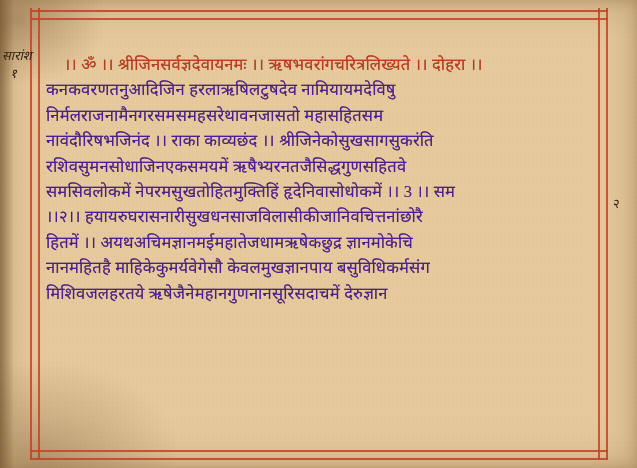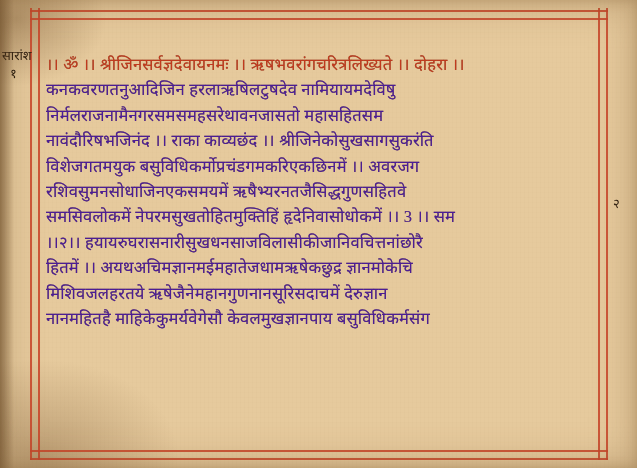--- a/index.html
+++ b/index.html
@@ -103,31 +103,31 @@
     font-size: 16.5px;
     line-height: 25.4px;
     letter-spacing: 0.2px;
     white-space: nowrap;
     color: #4c1d95;
     text-shadow: 0 0 0.6px rgba(35,23,9,0.45);
   }
   .line.red, .red {
     color: #c03a1e;
   }
-  .line.first { }
+  .line.first { margin-left: 18px; }
 
   
   .margin-note {
     position: absolute;
     font-family: "Liberation Serif", serif;
     font-size: 13px;
     color: #2a1b0d;
     line-height: 16px;
   }
-  .margin-tl { left: 2px; top: 48px; }
+  .margin-tl { left: 2px; top: 48px; font-style: italic; }
   .margin-tl .num { display: block; margin-left: 8px; margin-top: 2px; color: #231709; }
   .margin-right { left: 613px; top: 196px; font-size: 13px; }
 </style>
 </head>
 <body>
 
 <div class="page">
   <div class="parchment"></div>
   <div class="grain"></div>
   <div class="stain-tl"></div>
@@ -147,23 +147,22 @@
     <span>सारांश</span>
     <span class="num">१</span>
   </div>
   <div class="margin-note margin-right">२</div>
 
   <div class="text-block">
     <div class="line first red">।। ॐ ।। श्रीजिनसर्वज्ञदेवायनमः ।। ऋषभवरांगचरित्रलिख्यते ।। दोहरा ।।</div>
     <div class="line">कनकवरणतनुआदिजिन हरलाऋषिलटुषदेव नामियायमदेविषु</div>
     <div class="line">निर्मलराजनामैनगरसमसमहसरेथावनजासतो महासहितसम</div>
     <div class="line">नावंदौरिषभजिनंद ।। राका काव्यछंद ।। श्रीजिनेकोसुखसागसुकरंति</div>
-    <div class="line">विशेजगतमयुक बसुविधिकर्मोप्रचंडगमकरिएकछिनमें ।। अवरजग</div>
     <div class="line">रशिवसुमनसोधाजिनएकसमयमें ऋषैभ्यरनतजैसिद्धगुणसहितवे</div>
     <div class="line">समसिवलोकमें नेपरमसुखतोहितमुक्तिहिं हृदेनिवासोधोकमें ।। 3 ।। सम</div>
     <div class="line">।।२।। हयायरुघरासनारीसुखधनसाजविलासीकीजानिवचित्तनांछोरै</div>
     <div class="line">हितमें ।। अयथअचिमज्ञानमईमहातेजधामऋषेकछुद्र ज्ञानमोकेचि</div>
+    <div class="line">नानमहितहै माहिकेकुमर्यवेगेसौ केवलमुखज्ञानपाय बसुविधिकर्मसंग</div>
     <div class="line">मिशिवजलहरतये ऋषेजैनेमहानगुणनानसूरिसदाचमें देरुज्ञान</div>
-    <div class="line">नानमहितहै माहिकेकुमर्यवेगेसौ केवलमुखज्ञानपाय बसुविधिकर्मसंग</div>
   </div>
 
   <div class="edge-shade"></div>
 </div>
 
 </body></html>

